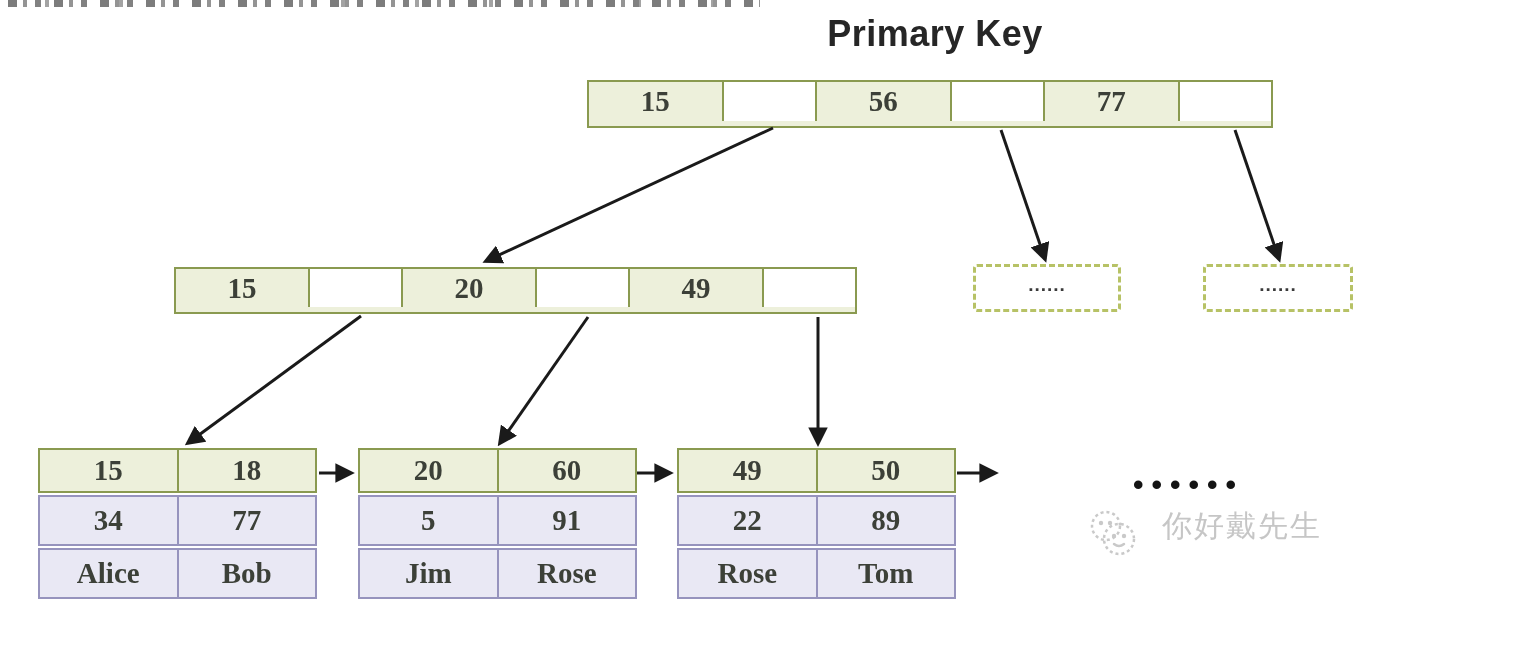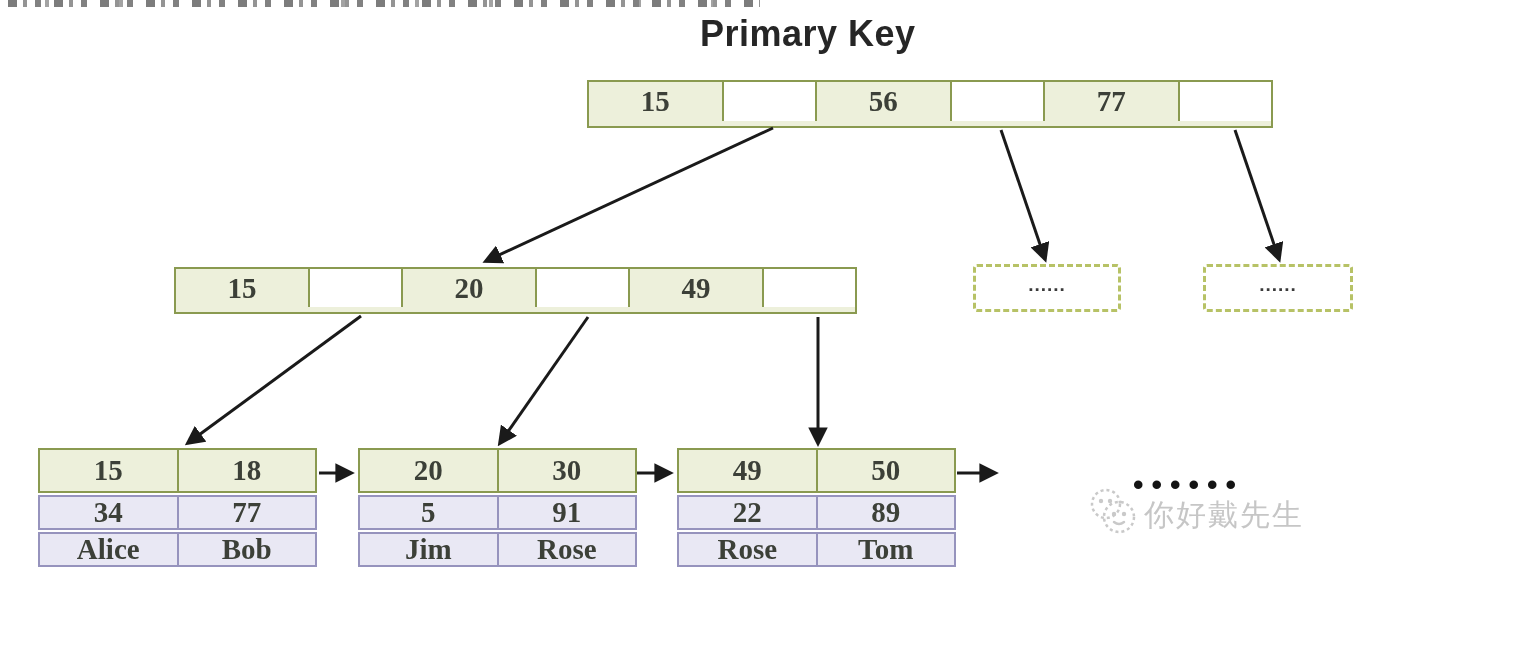--- a/index.html
+++ b/index.html
@@ -17,21 +17,21 @@
 
   
   .clipped-strip{
     position:absolute;left:8px;top:0;width:752px;height:7px;opacity:.72;
     background:
       repeating-linear-gradient(90deg,#4a4a4a 0 9px,transparent 9px 15px,#6b6b6b 15px 19px,transparent 19px 27px,#525252 27px 33px,transparent 33px 46px),
       repeating-linear-gradient(90deg,transparent 0 37px,#808080 37px 41px,transparent 41px 74px);
   }
 
   .title{
-    position:absolute;left:700px;top:13px;width:470px;
+    position:absolute;left:700px;top:13px;width:470px;text-align:center;
     font-size:36px;font-weight:600;color:#262626;letter-spacing:.5px;
   }
 
   
   .node{
     position:absolute;display:flex;box-sizing:border-box;
     border:2px solid var(--olive);background:var(--green);
     padding-bottom:5px;
   }
   .node-root{left:587px;top:80px;width:686px;height:48px;}
@@ -56,35 +56,35 @@
 
   
   .leaf{position:absolute;top:448px;width:279px;}
   .leaf-0{left:38px;} .leaf-1{left:358px;} .leaf-2{left:677px;}
   .leaf-header{
     display:flex;height:45px;box-sizing:border-box;
     border:2px solid var(--olive);background:var(--green);
   }
   .leaf-header .cell{flex:1;}
   .leaf-row{
-    display:flex;height:35px;box-sizing:border-box;margin-top:2px;
+    display:flex;height:51px;box-sizing:border-box;margin-top:2px;
     border:2px solid var(--purple);background:var(--lav);
   }
   .leaf-row .cell{flex:1;}
   .leaf-row .cell + .cell{border-left:2px solid var(--purple);}
 
   
   .big-dots{
     position:absolute;left:1133px;top:468px;
     font-size:30px;font-weight:700;letter-spacing:8px;color:#141414;
   }
 
   
   .watermark{
-    position:absolute;left:1086px;top:484px;display:flex;align-items:flex-end;gap:2px;
+    position:absolute;left:1086px;top:506px;display:flex;align-items:flex-start;gap:20px;
     color:var(--wm);
   }
   .watermark-text{font-size:30px;letter-spacing:2px;font-weight:400;}
 
   .edges-svg{position:absolute;left:0;top:0;width:1520px;height:648px;pointer-events:none;}
 </style>
 </head>
 <body>
 
 <div class="canvas">
@@ -128,21 +128,21 @@
         <div class="cell">77</div>
       </div>
       <div class="leaf-row">
         <div class="cell">Alice</div>
         <div class="cell">Bob</div>
       </div>
     </div>
   <div class="leaf leaf-1" id="leaf-1">
       <div class="leaf-header">
         <div class="cell">20</div>
-        <div class="cell">30</div>
+        <div class="cell">60</div>
       </div>
       <div class="leaf-row">
         <div class="cell">5</div>
         <div class="cell">91</div>
       </div>
       <div class="leaf-row">
         <div class="cell">Jim</div>
         <div class="cell">Rose</div>
       </div>
     </div>

